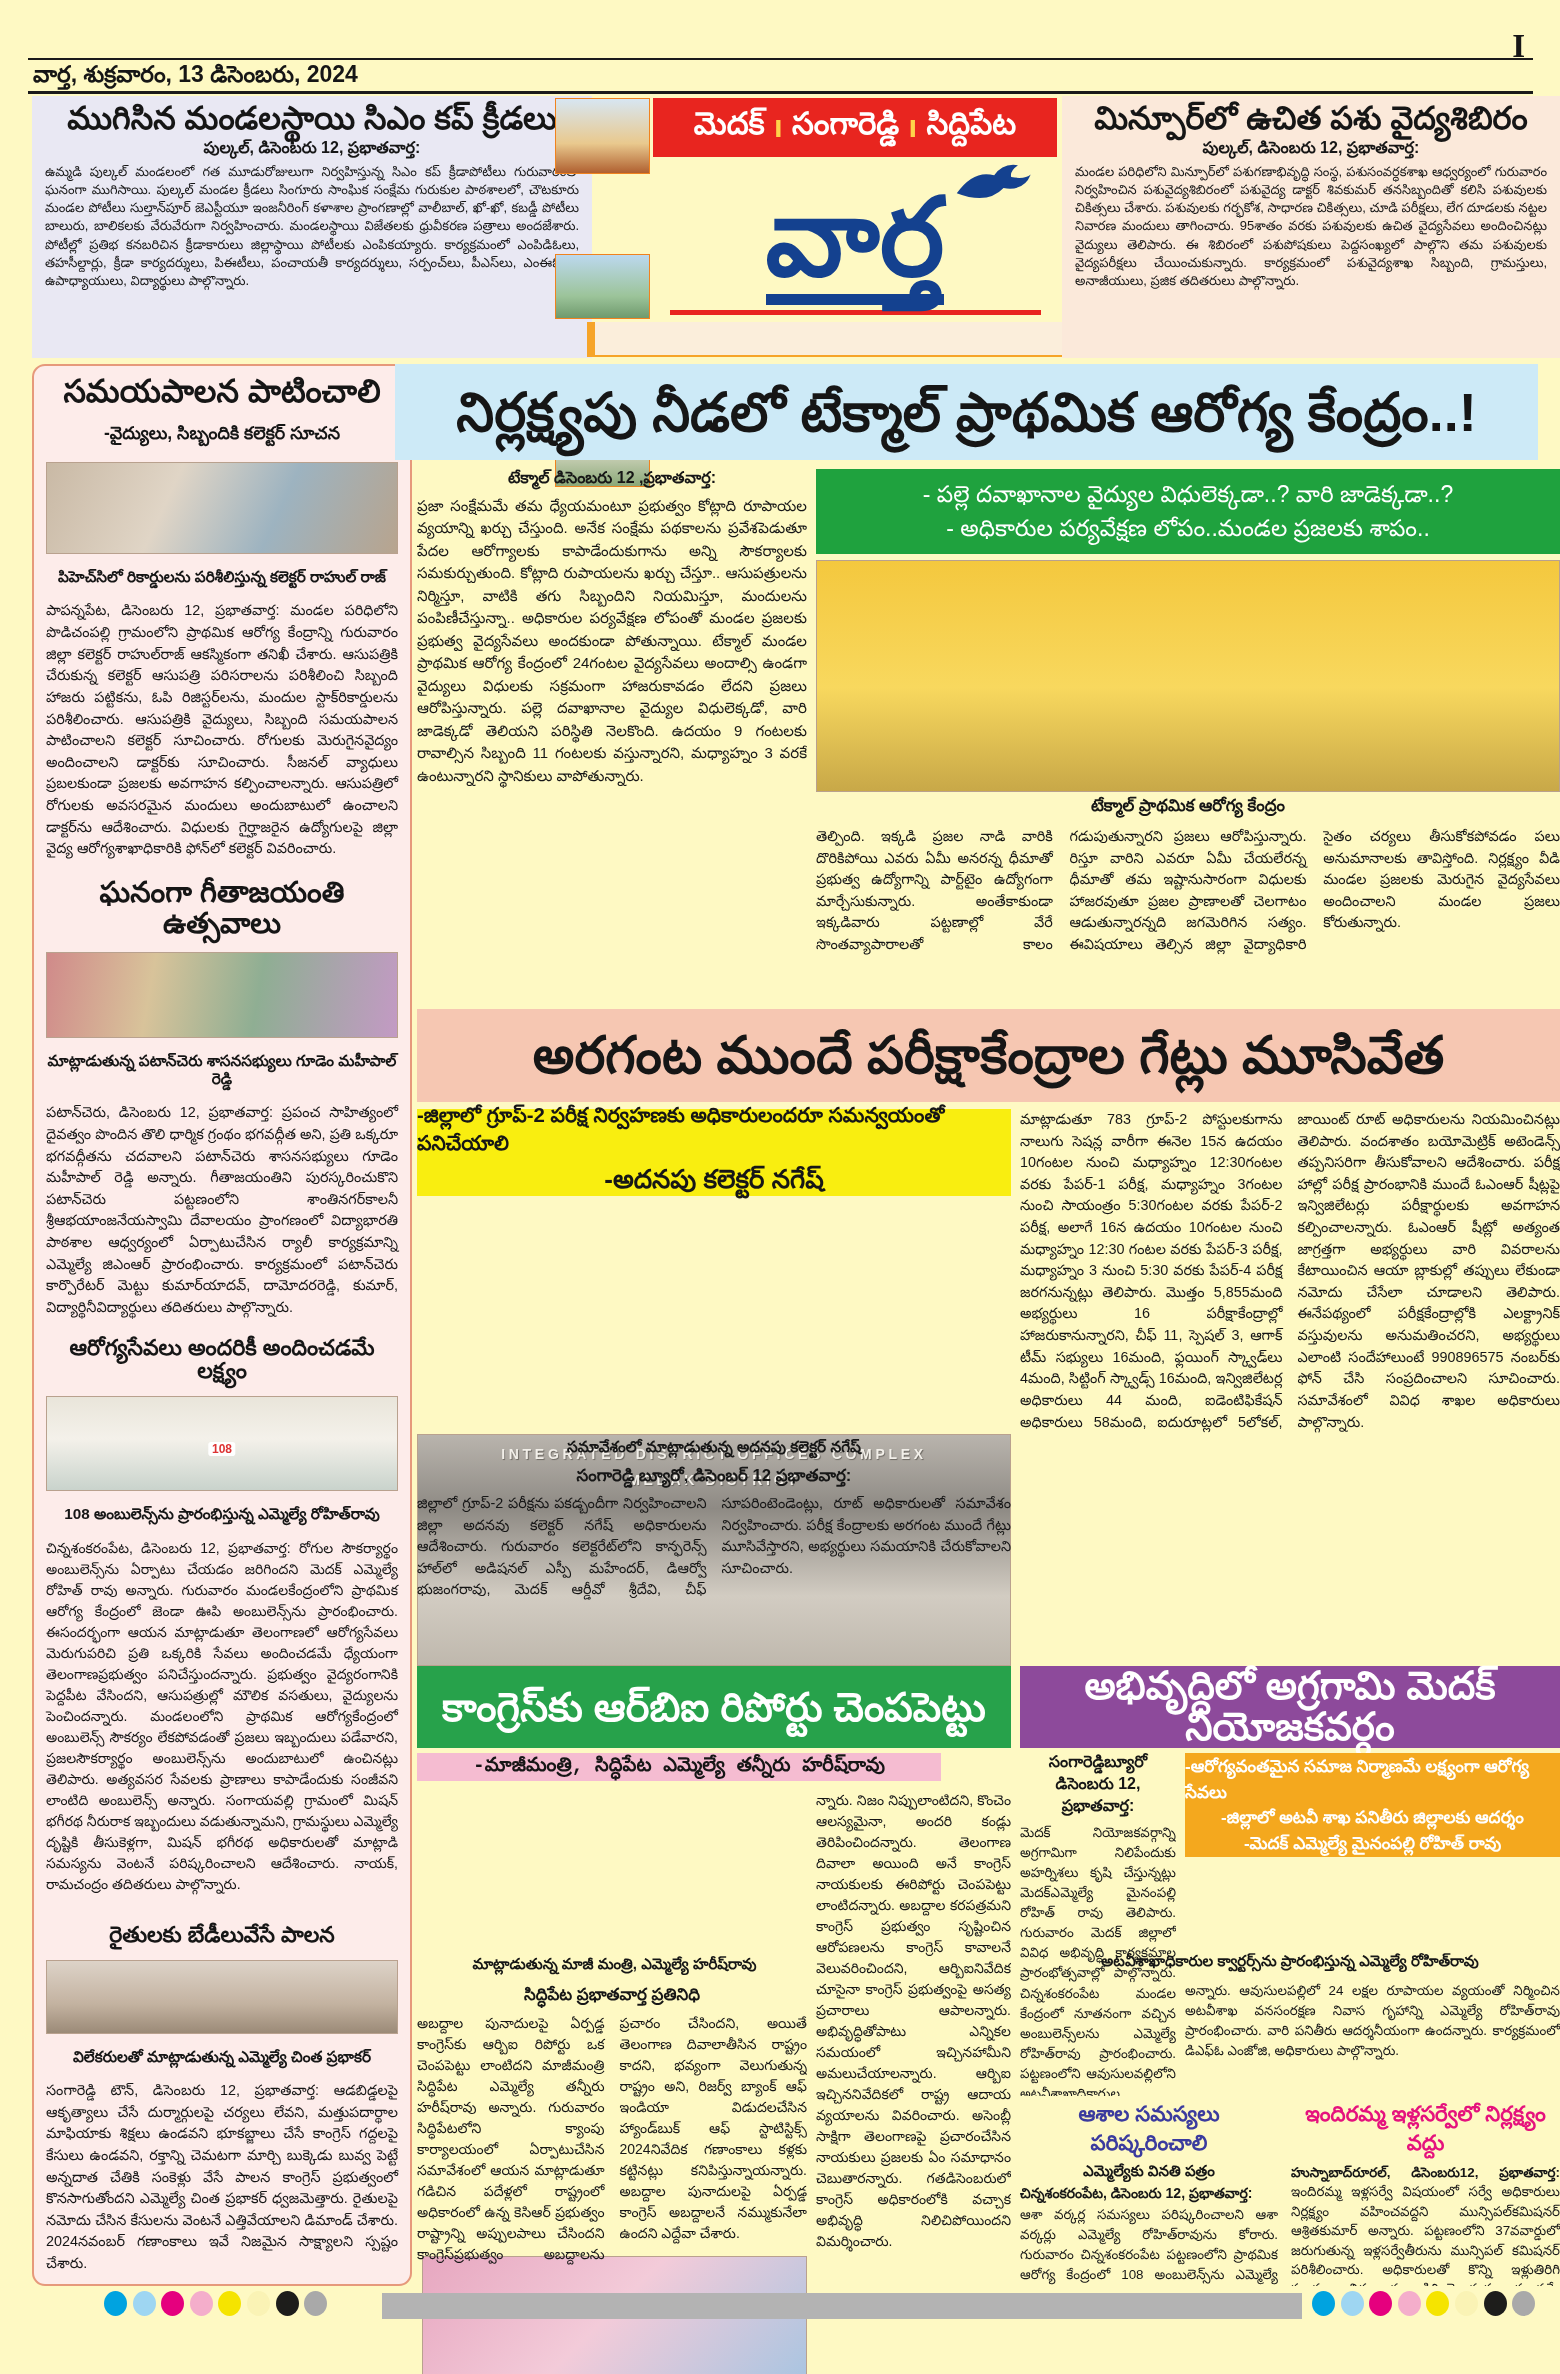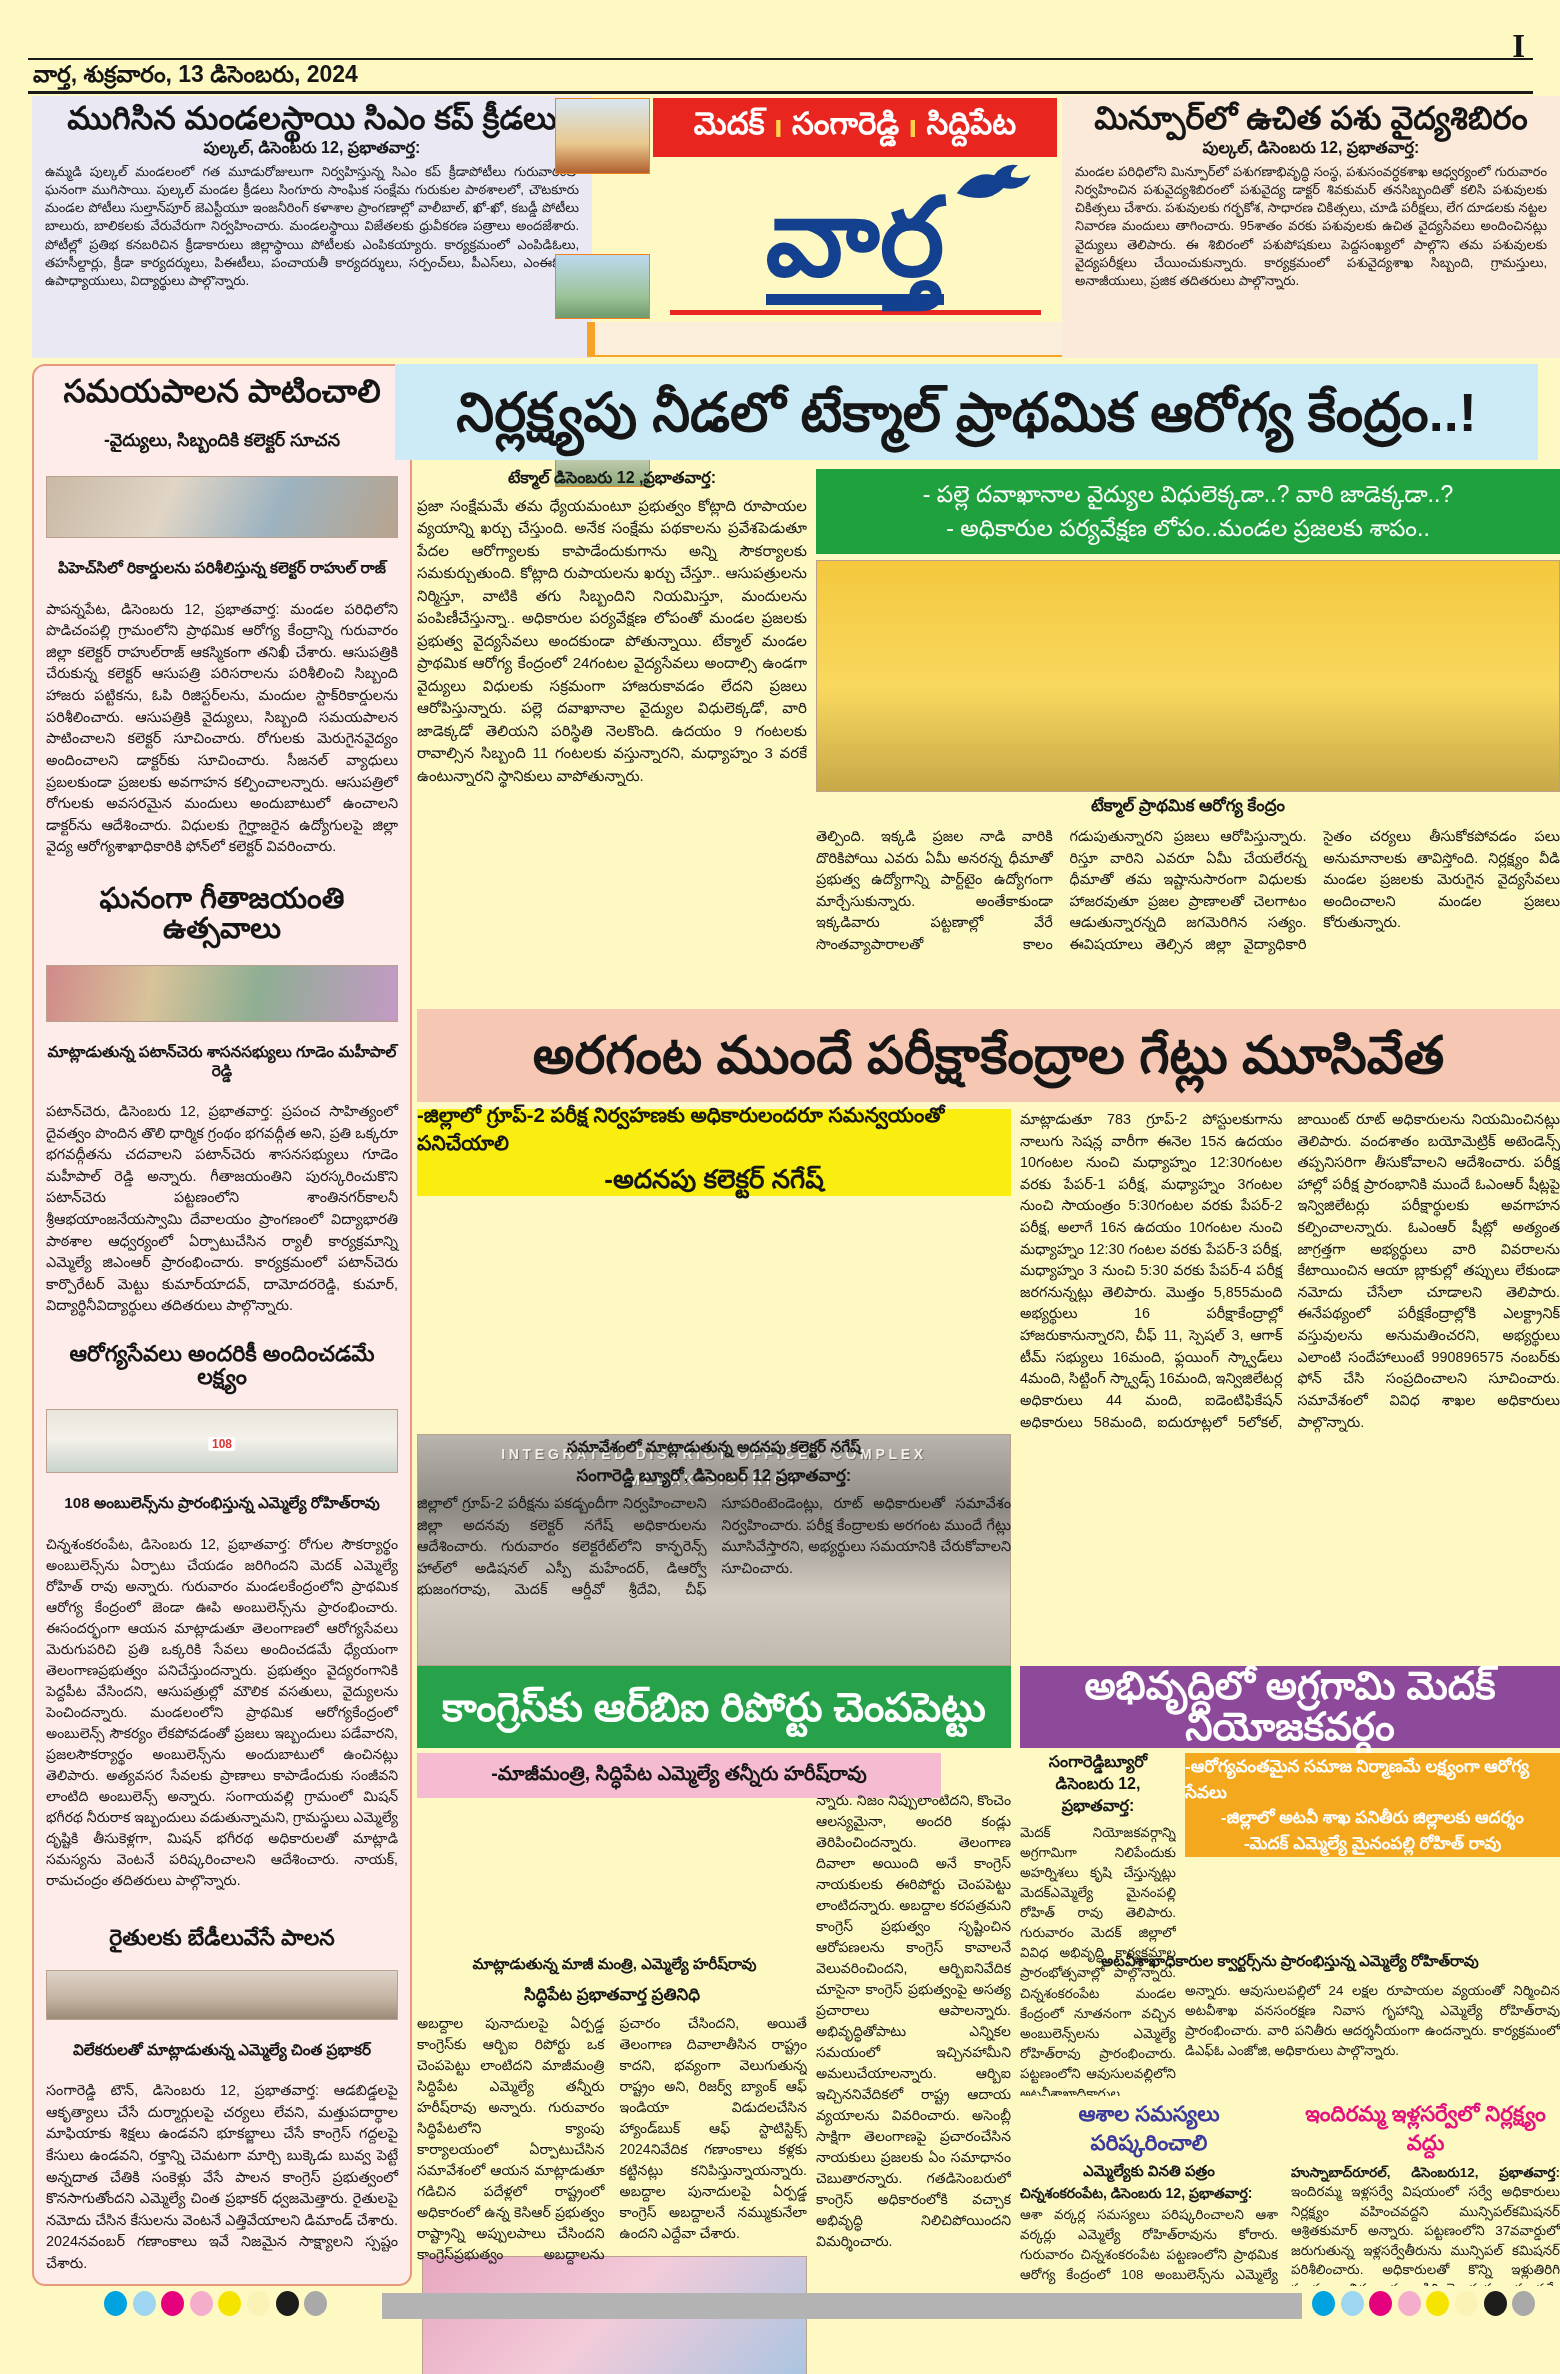--- a/index.html
+++ b/index.html
@@ -23,21 +23,21 @@
   .ph-flexi{background:linear-gradient(135deg,#e7a7c0,#f3cbd9 45%,#9fc4e2 100%);}
   .ph-temple{background:linear-gradient(180deg,#d7e6f2,#e9c98e 60%,#b06030 100%);}
   .ph-park{background:linear-gradient(180deg,#bcd8ee,#9cc49a 65%,#6f9a6d 100%);}
   .ph-church{background:linear-gradient(180deg,#cfe2f0,#e6e2d2 55%,#8aa878 100%);}
   .photo-label{position:absolute;left:50%;top:55%;transform:translate(-50%,-50%);
     font-weight:bold;color:#d33;background:#fff;border-radius:2.8px;padding:0 3.7px;font-size:12px;}
   .press-banner{position:absolute;left:0;top:5.6px;width:100%;text-align:center;color:#f2efe9;
     font-size:14px;letter-spacing:3.7px;font-weight:bold;text-shadow:0.9px 0.9px 0.9px #6d6963;line-height:1.9;}
   .dot{display:inline-block;width:23px;height:25px;border-radius:50%;margin-right:5.6px;}
   .leftbox{background:#fdecea;border:2.8px solid #e6997b;border-radius:13px;box-sizing:border-box;
-           padding:9.3px 12px;display:flex;flex-direction:column;gap:21px;overflow:hidden;}
+           padding:9.3px 12px;display:flex;flex-direction:column;gap:14px;overflow:hidden;}
   .sep{color:#ffd34a;font-weight:bold;padding:0 9.3px;}
   .cols2{column-count:2;column-gap:15px;}
   .cols3{column-count:3;column-gap:16.7px;}
 </style>
 </head>
 <body>
 
 <div id="page">
 
   <div class="abs rule" style="left:28px;top:58px;width:1505px;height:1.9px;"></div>
@@ -136,21 +136,21 @@
     <div class="press-banner">
       <div>INTEGRATED DISTRICT OFFICES COMPLEX</div>
       <div>MEDAK DISTRICT</div>
     </div>
   </div>
   <div class="abs caption" style="left:417px;top:1438px;width:594px;">సమావేశంలో మాట్లాడుతున్న అదనపు కలెక్టర్ నగేష్</div>
   <div class="abs ctr dateline" style="left:417px;top:1466px;width:594px;font-size:16.7px;">సంగారెడ్డి బ్యూరో, డిసెంబర్ 12 ప్రభాతవార్త:</div>
   <div class="abs cols2 body-txt" style="left:417px;top:1493px;width:594px;height:167px;overflow:hidden;">జిల్లాలో గ్రూప్-2 పరీక్షను పకడ్బందీగా నిర్వహించాలని జిల్లా అదనవు కలెక్టర్ నగేష్ అధికారులను ఆదేశించారు. గురువారం కలెక్టరేట్‌లోని కాన్ఫరెన్స్ హాల్‌లో అడిషనల్ ఎస్పీ మహేందర్, డిఆర్వో భుజంగరావు, మెదక్ ఆర్డీవో శ్రీదేవి, చీఫ్ సూపరింటెండెంట్లు, రూట్ అధికారులతో సమావేశం నిర్వహించారు. పరీక్ష కేంద్రాలకు అరగంట ముందే గేట్లు మూసివేస్తారని, అభ్యర్థులు సమయానికి చేరుకోవాలని సూచించారు.</div>
 
   <div class="abs headline" style="left:417px;top:1666px;width:594px;height:82px;background:#27a24b;color:#fff;display:flex;align-items:center;justify-content:center;font-size:40px;">కాంగ్రెస్‌కు ఆర్‌బిఐ రిపోర్టు చెంపపెట్టు</div>
-  <div class="abs ctr bold" style="left:417px;top:1753px;width:524px;height:45px;background:#f5bcd1;display:flex;align-items:center;justify-content:center;font-size:19.5px;">-మాజీమంత్రి, సిద్ధిపేట ఎమ్మెల్యే తన్నీరు హరీష్‌రావు</div>
+  <div class="abs ctr bold" style="left:417px;top:1753px;width:524px;height:28px;background:#f5bcd1;display:flex;align-items:center;justify-content:center;font-size:19.5px;font-family:Liberation Mono, monospace;">-మాజీమంత్రి, సిద్ధిపేట ఎమ్మెల్యే తన్నీరు హరీష్‌రావు</div>
 
   <div class="abs photo ph-flexi" style="left:422px;top:1792px;width:385px;height:160px;"></div>
   <div class="abs caption" style="left:422px;top:1955px;width:385px;font-size:15px;">మాట్లాడుతున్న మాజీ మంత్రి, ఎమ్మెల్యే హరీష్‌రావు</div>
   <div class="abs ctr dateline" style="left:417px;top:1985px;width:390px;font-size:16.7px;">సిద్ధిపేట ప్రభాతవార్త ప్రతినిధి</div>
   <div class="abs cols2 body-txt" style="left:417px;top:2013px;width:390px;height:271px;overflow:hidden;font-size:14px;">అబద్దాల పునాదులపై ఏర్పడ్డ కాంగ్రెస్‌కు ఆర్బిఐ రిపోర్టు ఒక చెంపపెట్టు లాంటిదని మాజీమంత్రి సిద్ధిపేట ఎమ్మెల్యే తన్నీరు హరీష్‌రావు అన్నారు. గురువారం సిద్ధిపేటలోని క్యాంపు కార్యాలయంలో ఏర్పాటుచేసిన సమావేశంలో ఆయన మాట్లాడుతూ గడిచిన పదేళ్లలో రాష్ట్రంలో అధికారంలో ఉన్న కెసిఆర్ ప్రభుత్వం రాష్ట్రాన్ని అప్పులపాలు చేసిందని కాంగ్రెస్‌ప్రభుత్వం అబద్దాలను ప్రచారం చేసిందని, అయితే తెలంగాణ దివాలాతీసిన రాష్ట్రం కాదని, భవ్యంగా వెలుగుతున్న రాష్ట్రం అని, రిజర్వ్ బ్యాంక్ ఆఫ్ ఇండియా విడుదలచేసిన హ్యాండ్‌బుక్ ఆఫ్ స్టాటిస్టిక్స్ 2024నివేదిక గణాంకాలు కళ్లకు కట్టినట్లు కనిపిస్తున్నాయన్నారు. అబద్దాల పునాదులపై ఏర్పడ్డ కాంగ్రెస్ అబద్దాలనే నమ్ముకునేలా ఉందని ఎద్దేవా చేశారు.</div>
   <div class="abs body-txt" style="left:816px;top:1790px;width:195px;height:493px;overflow:hidden;font-size:14px;">న్నారు. నిజం నిప్పులాంటిదని, కొంచెం ఆలస్యమైనా, అందరి కండ్లు తెరిపించిందన్నారు. తెలంగాణ దివాలా అయింది అనే కాంగ్రెస్ నాయకులకు ఈరిపోర్టు చెంపపెట్టు లాంటిదన్నారు. అబద్దాల కరపత్రమని కాంగ్రెస్ ప్రభుత్వం సృష్టించిన ఆరోపణలను కాంగ్రెస్ కావాలనే వెలువరించిందని, ఆర్బిఐనివేదిక చూసైనా కాంగ్రెస్ ప్రభుత్వంపై అసత్య ప్రచారాలు ఆపాలన్నారు. అభివృద్ధితోపాటు ఎన్నికల సమయంలో ఇచ్చినహామీని అమలుచేయాలన్నారు. ఆర్బిఐ ఇచ్చిననివేదికలో రాష్ట్ర ఆదాయ వ్యయాలను వివరించారు. అసెంబ్లీ సాక్షిగా తెలంగాణపై ప్రచారంచేసిన నాయకులు ప్రజలకు ఏం సమాధానం చెబుతారన్నారు. గతడిసెంబరులో కాంగ్రెస్ అధికారంలోకి వచ్చాక అభివృద్ధి నిలిచిపోయిందని విమర్శించారు.</div>
 
   <div class="abs headline" style="left:1020px;top:1666px;width:540px;height:82px;background:#8d4a9b;color:#fff;display:flex;align-items:center;justify-content:center;font-size:39px;">అభివృద్ధిలో అగ్రగామి మెదక్ నియోజకవర్గం</div>
 
   <div class="abs" style="left:1020px;top:1753px;width:156px;height:343px;overflow:hidden;">

